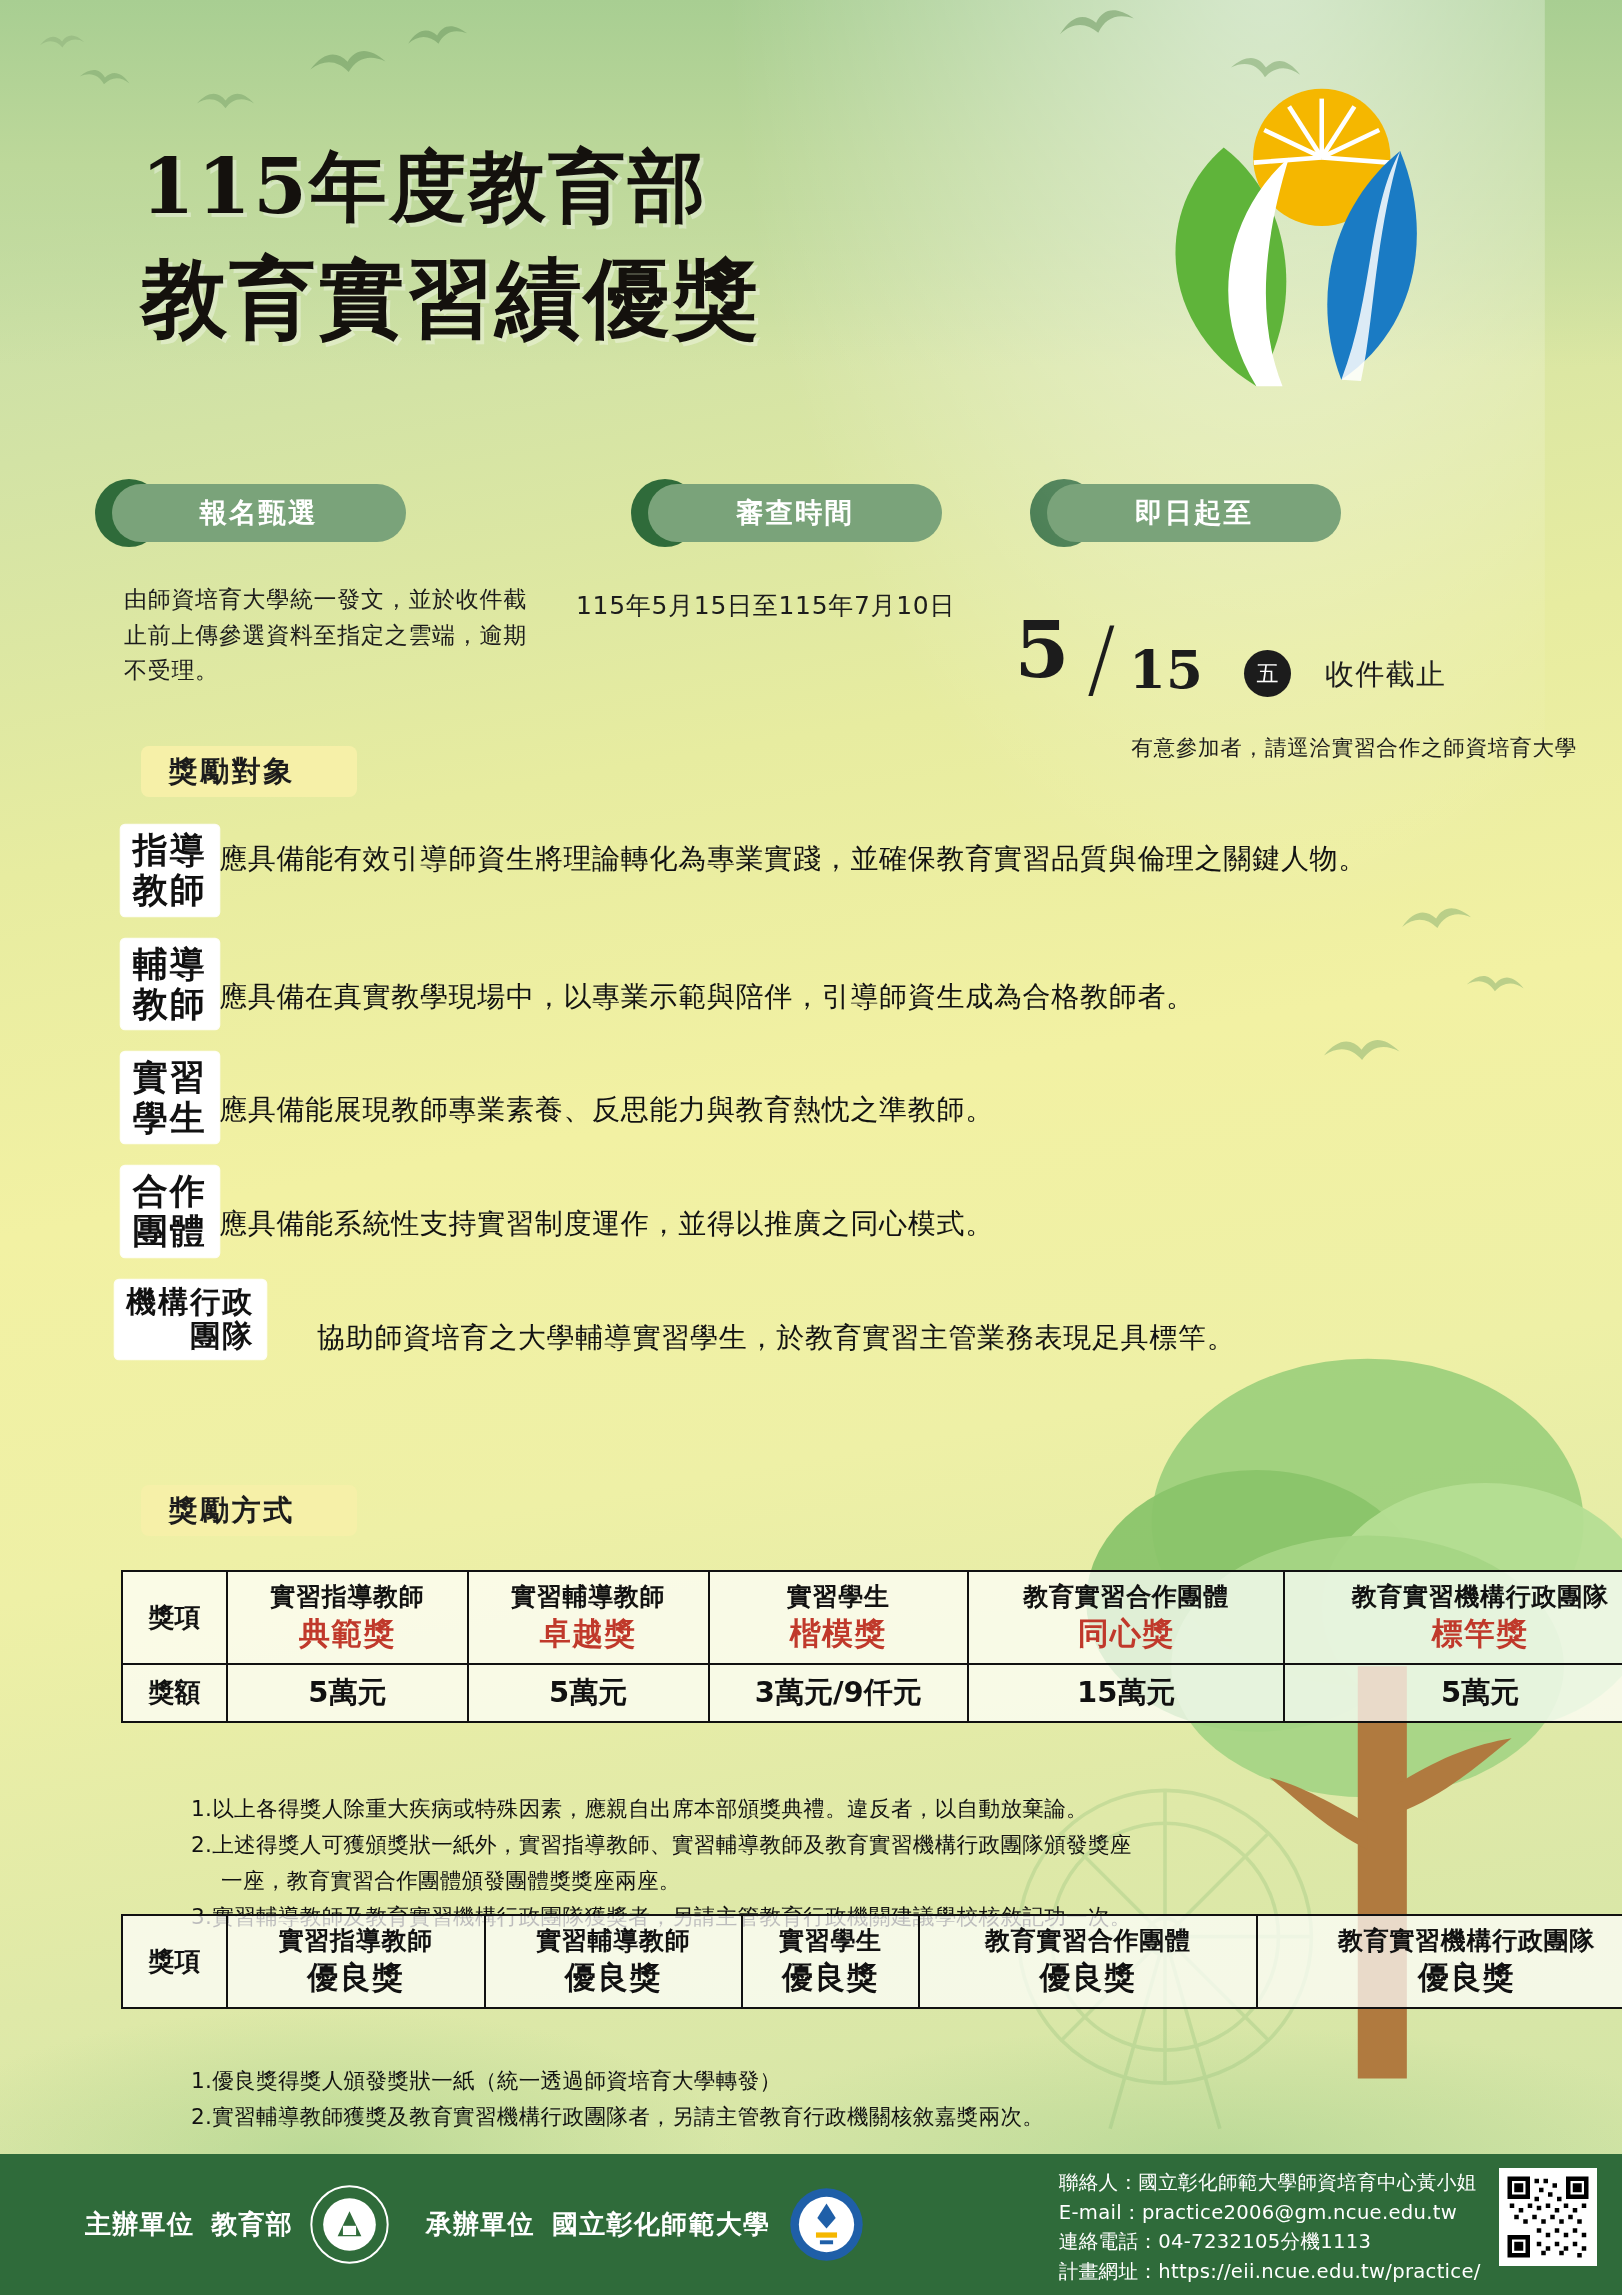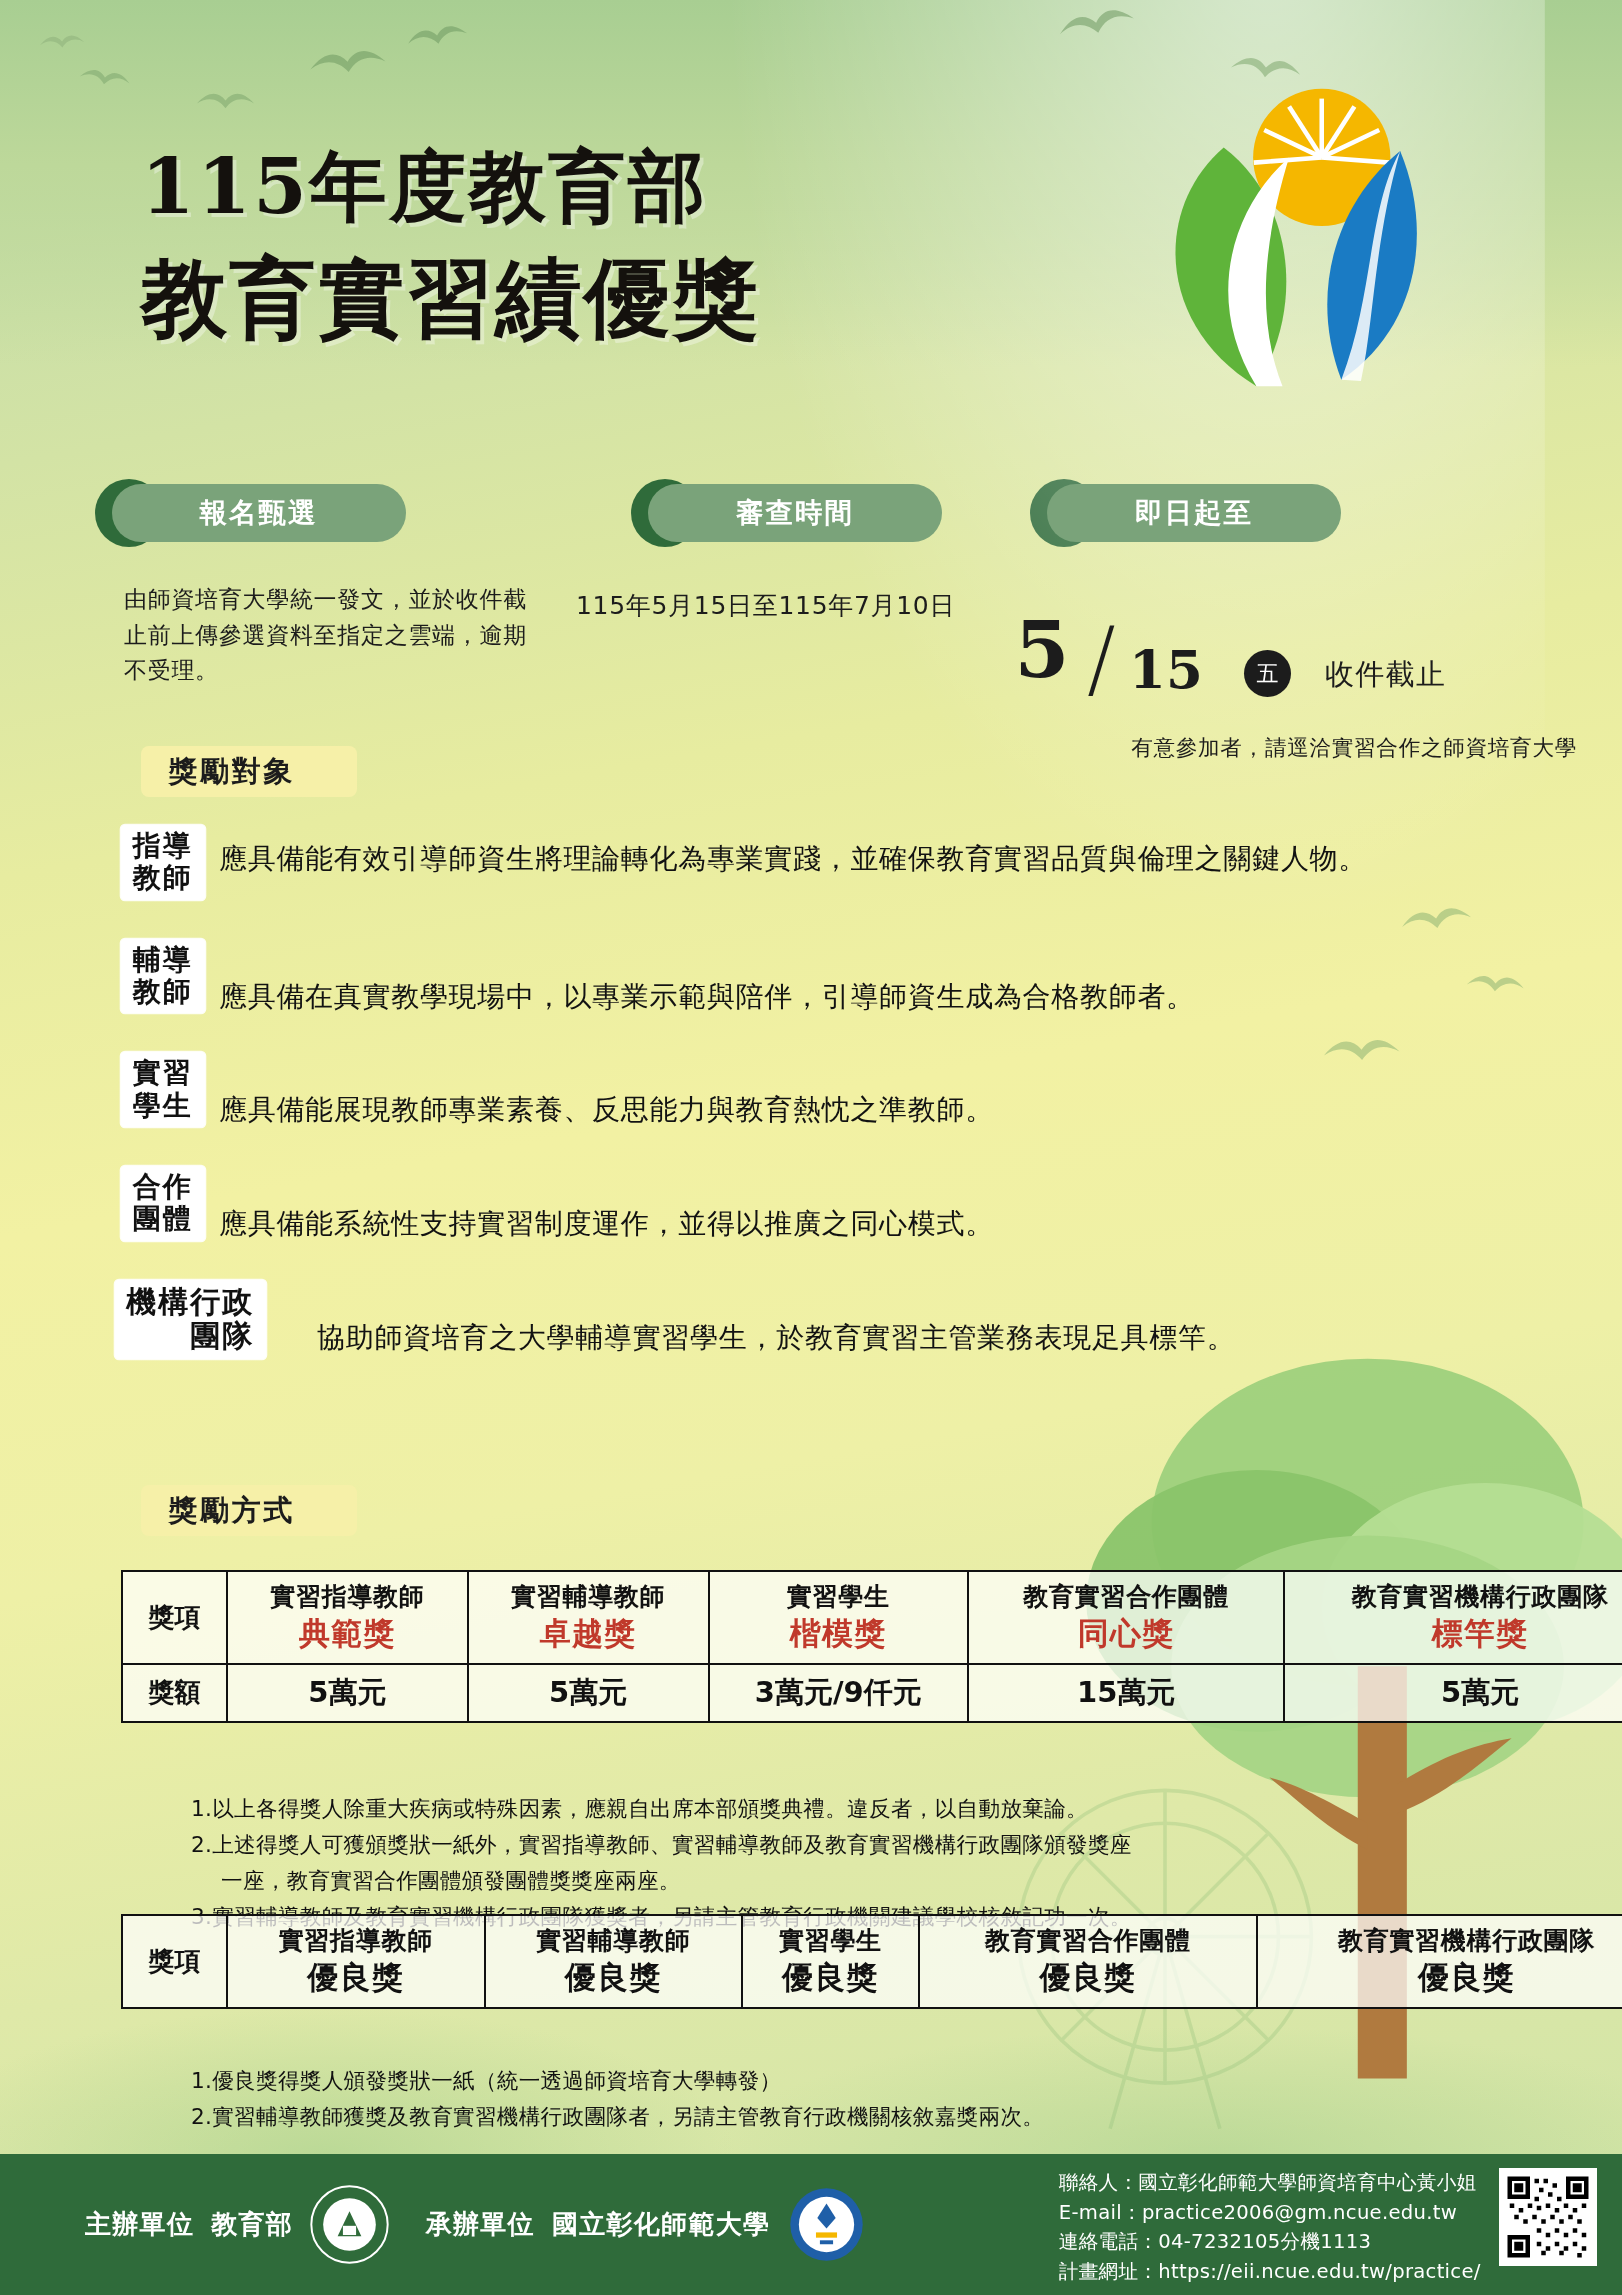--- a/index.html
+++ b/index.html
@@ -113,21 +113,21 @@
   .sec-targets { top:746px; left:141px; width:216px; }
   .sec-rewards { top:1485px; left:141px; width:216px; }
 
   
   .targets { position:absolute; top:821px; left:121px; width:1440px; }
   .trow { position:relative; min-height:98px; margin-bottom:15.7px; }
   .tag {
     position:absolute; left:0; top:3.9px;
     background:#ffffff; border-radius:3.9px;
     padding:5.2px 11.8px;
-    font-size:28px; font-weight:bold; line-height:1.15; color:#111;
+    font-size:35px; font-weight:bold; line-height:1.15; color:#111;
     text-align:center; letter-spacing:2px;
     box-shadow:0 0 0 1.3px rgba(255,255,255,0.9);
   }
   .tag.wide { font-size:30px; }
   .tdesc {
     margin-left: 98px;
     padding-top: 17px;
     font-size:28px; line-height:1.5; color:#121212; letter-spacing:0.7px;
   }
   .tdesc.low { padding-top: 41px; }

